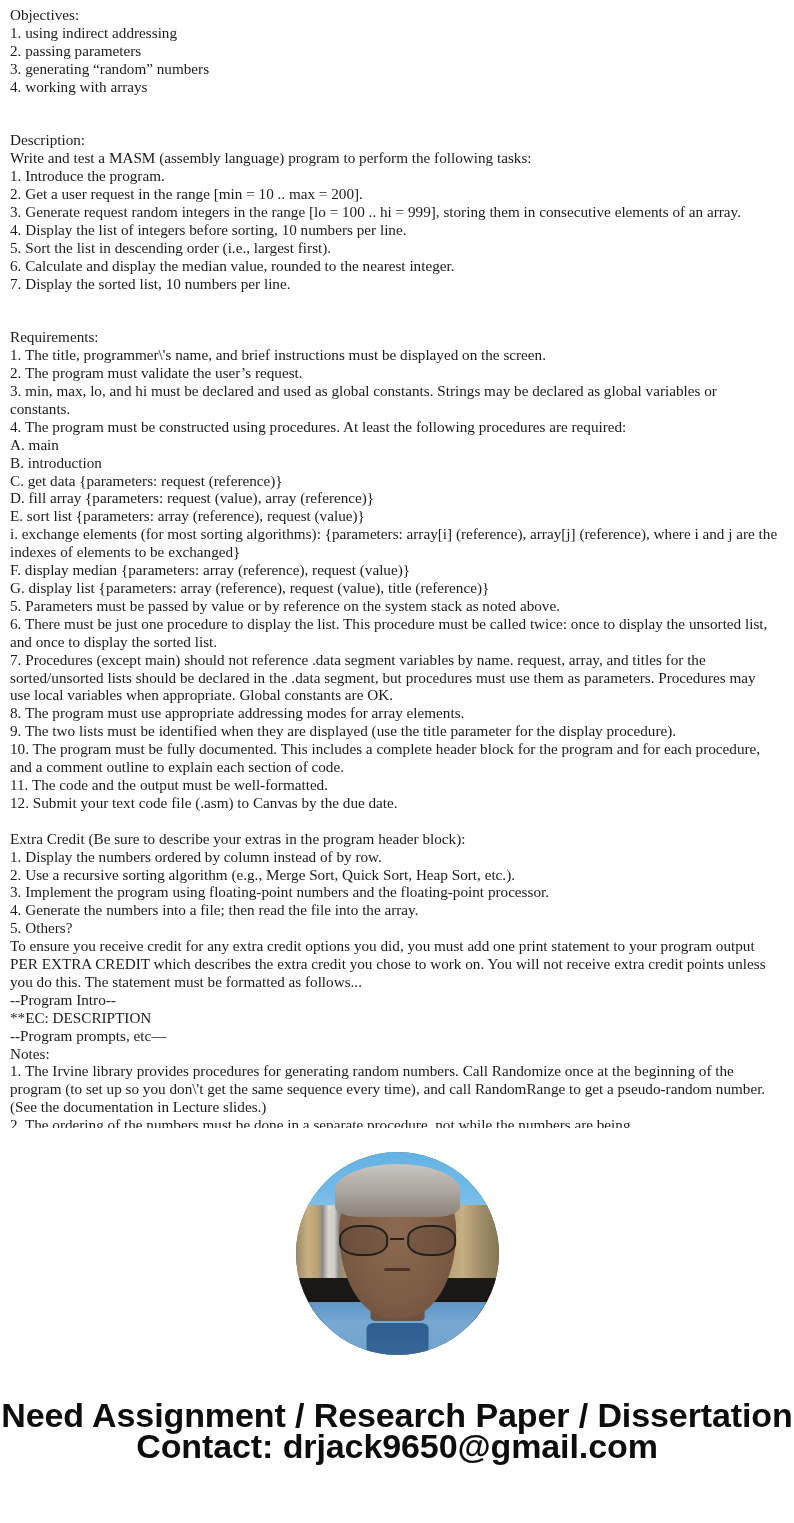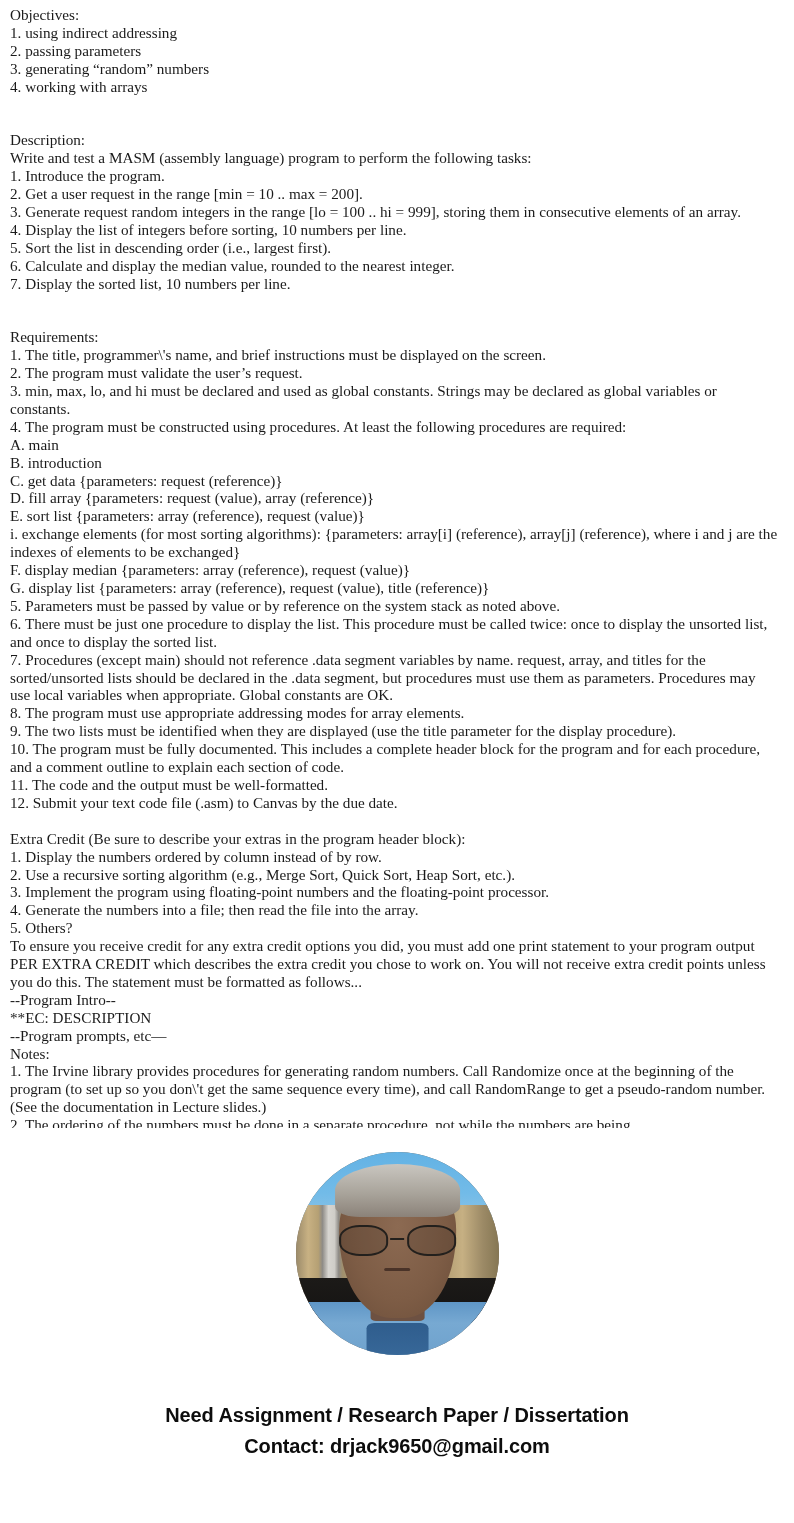--- a/index.html
+++ b/index.html
@@ -157,21 +157,21 @@
 
   
   #footer-ad {
     position: absolute;
     left: 0;
     top: 1400px;
     width: 794px;
     text-align: center;
     font-family: "Liberation Sans", "DejaVu Sans", sans-serif;
     font-weight: bold;
-    font-size: 20px;
+    font-size: 34px;
     line-height: 31px;
     color: #0d0d0d;
     letter-spacing: -0.1px;
   }
   #footer-ad .ad-line { display: block; }
 </style>
 </head>
 <body>
 
 <div id="assignment-text">

